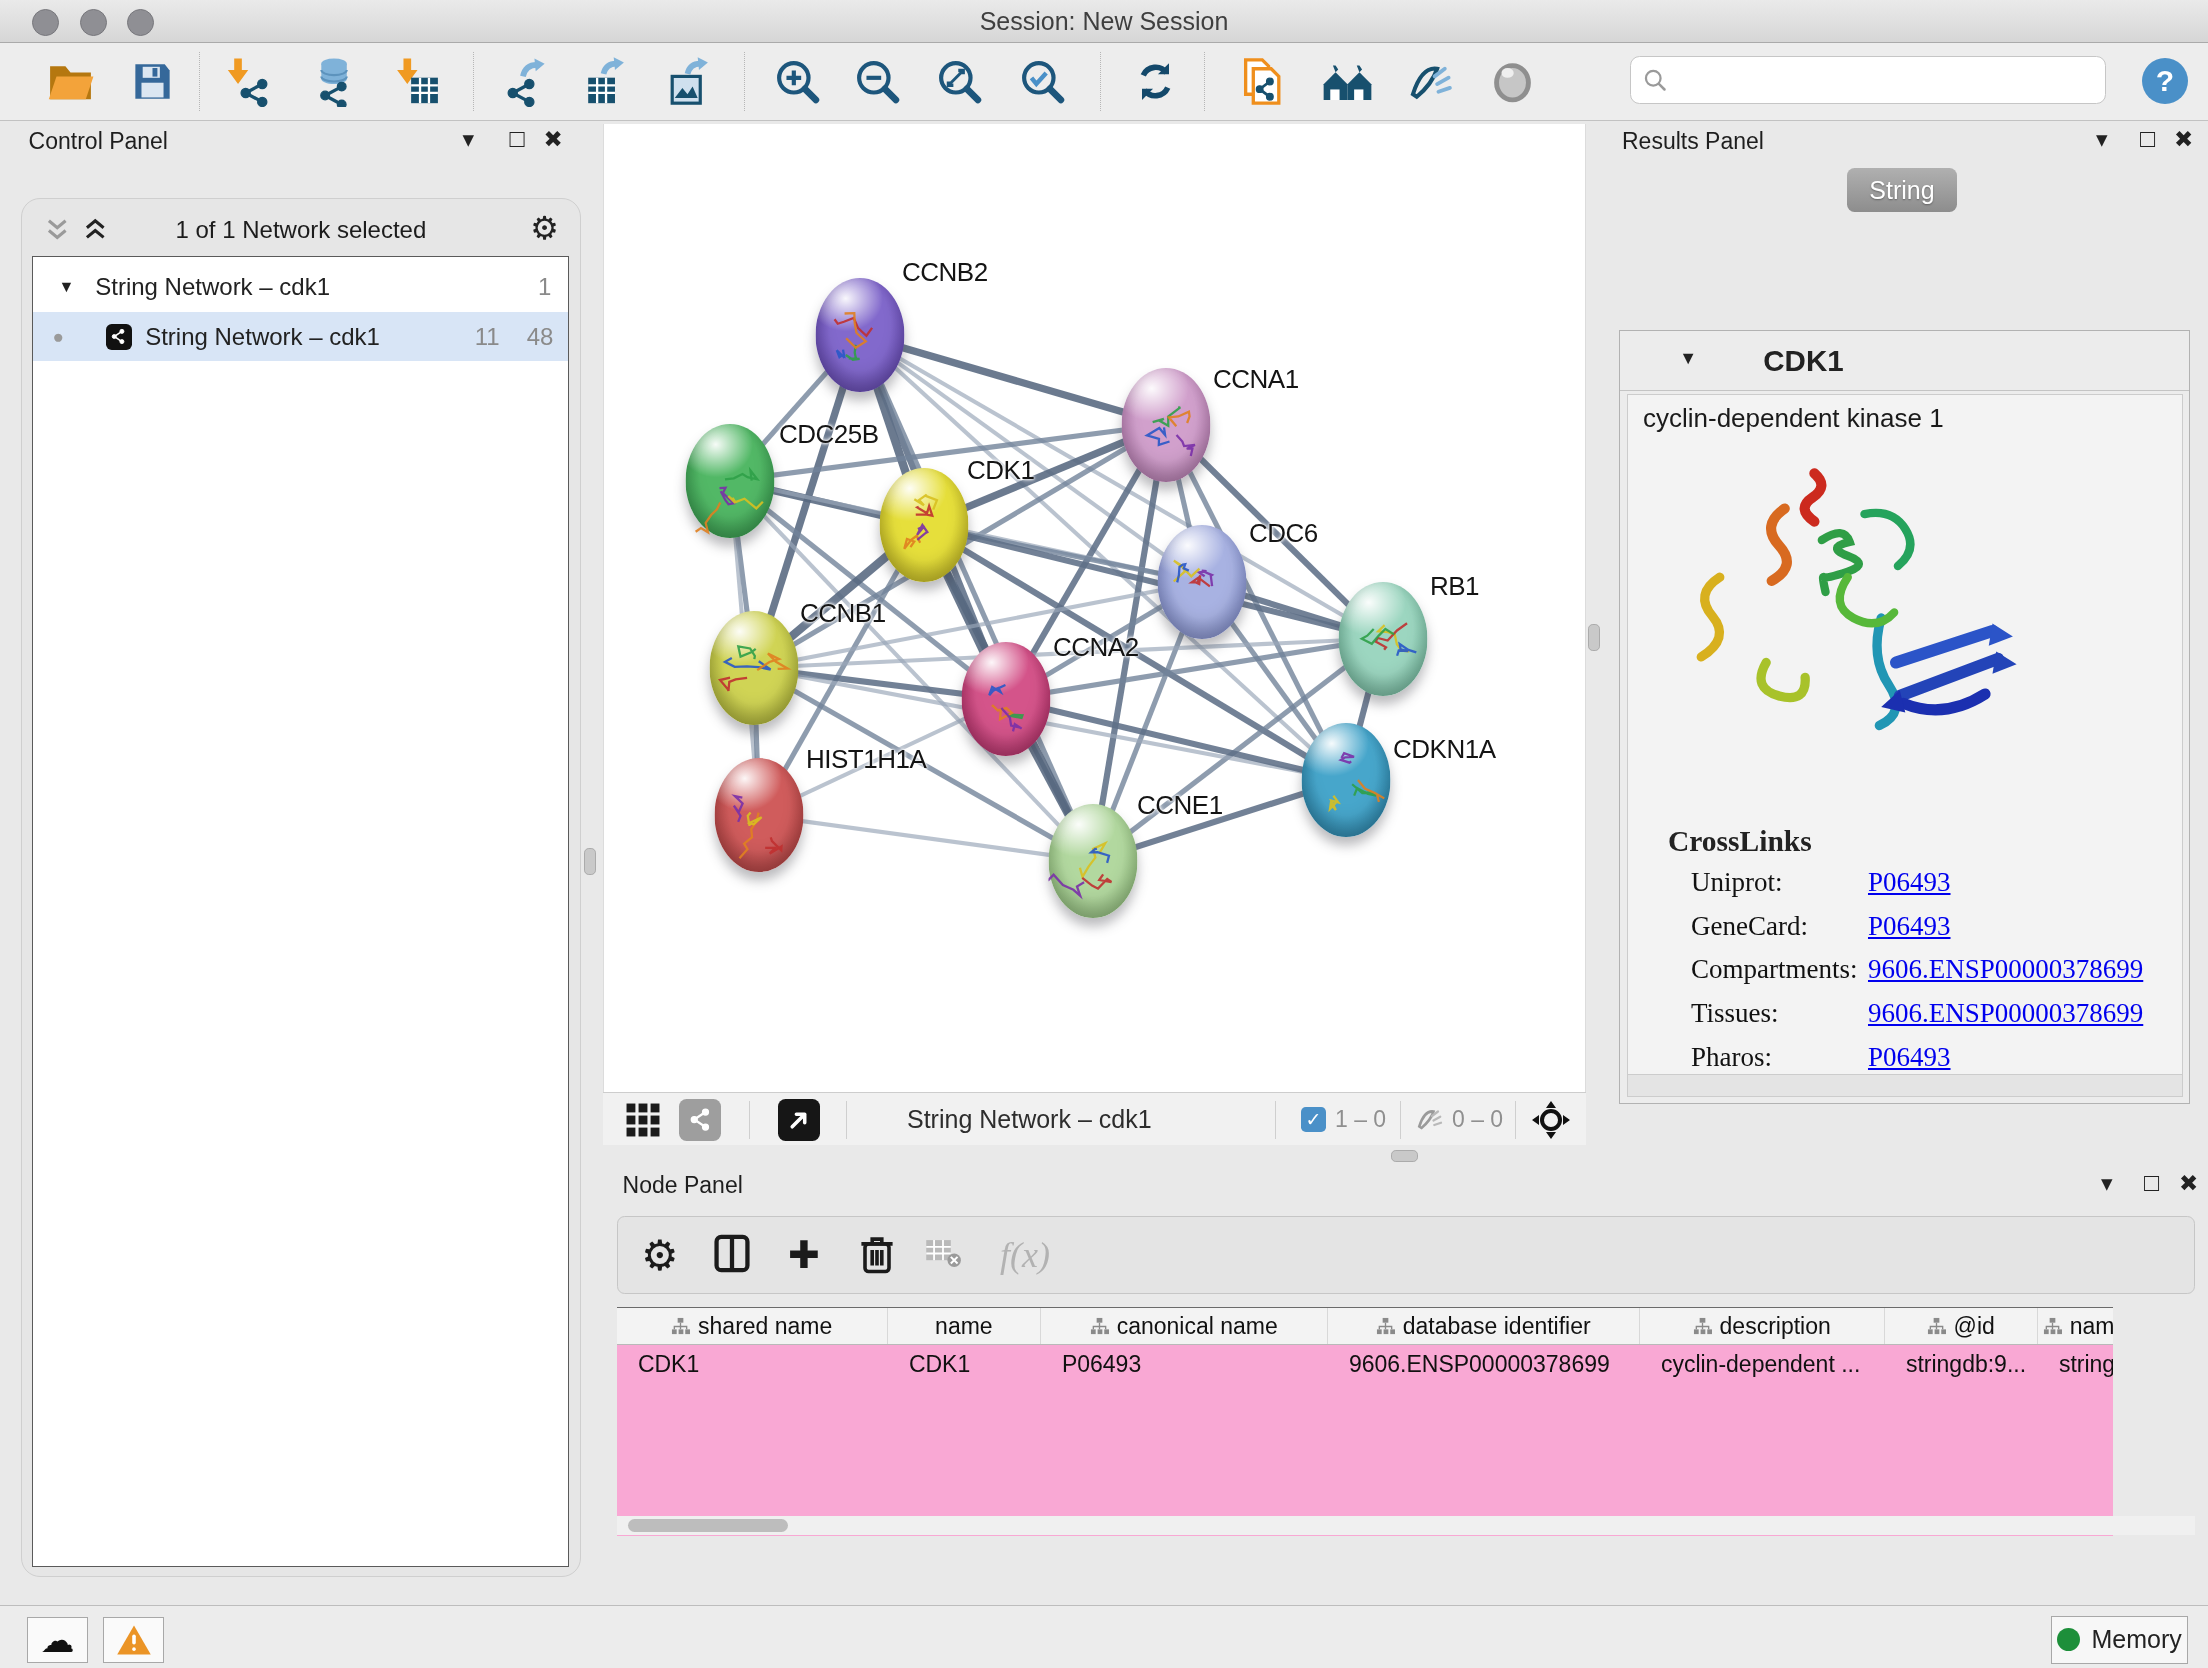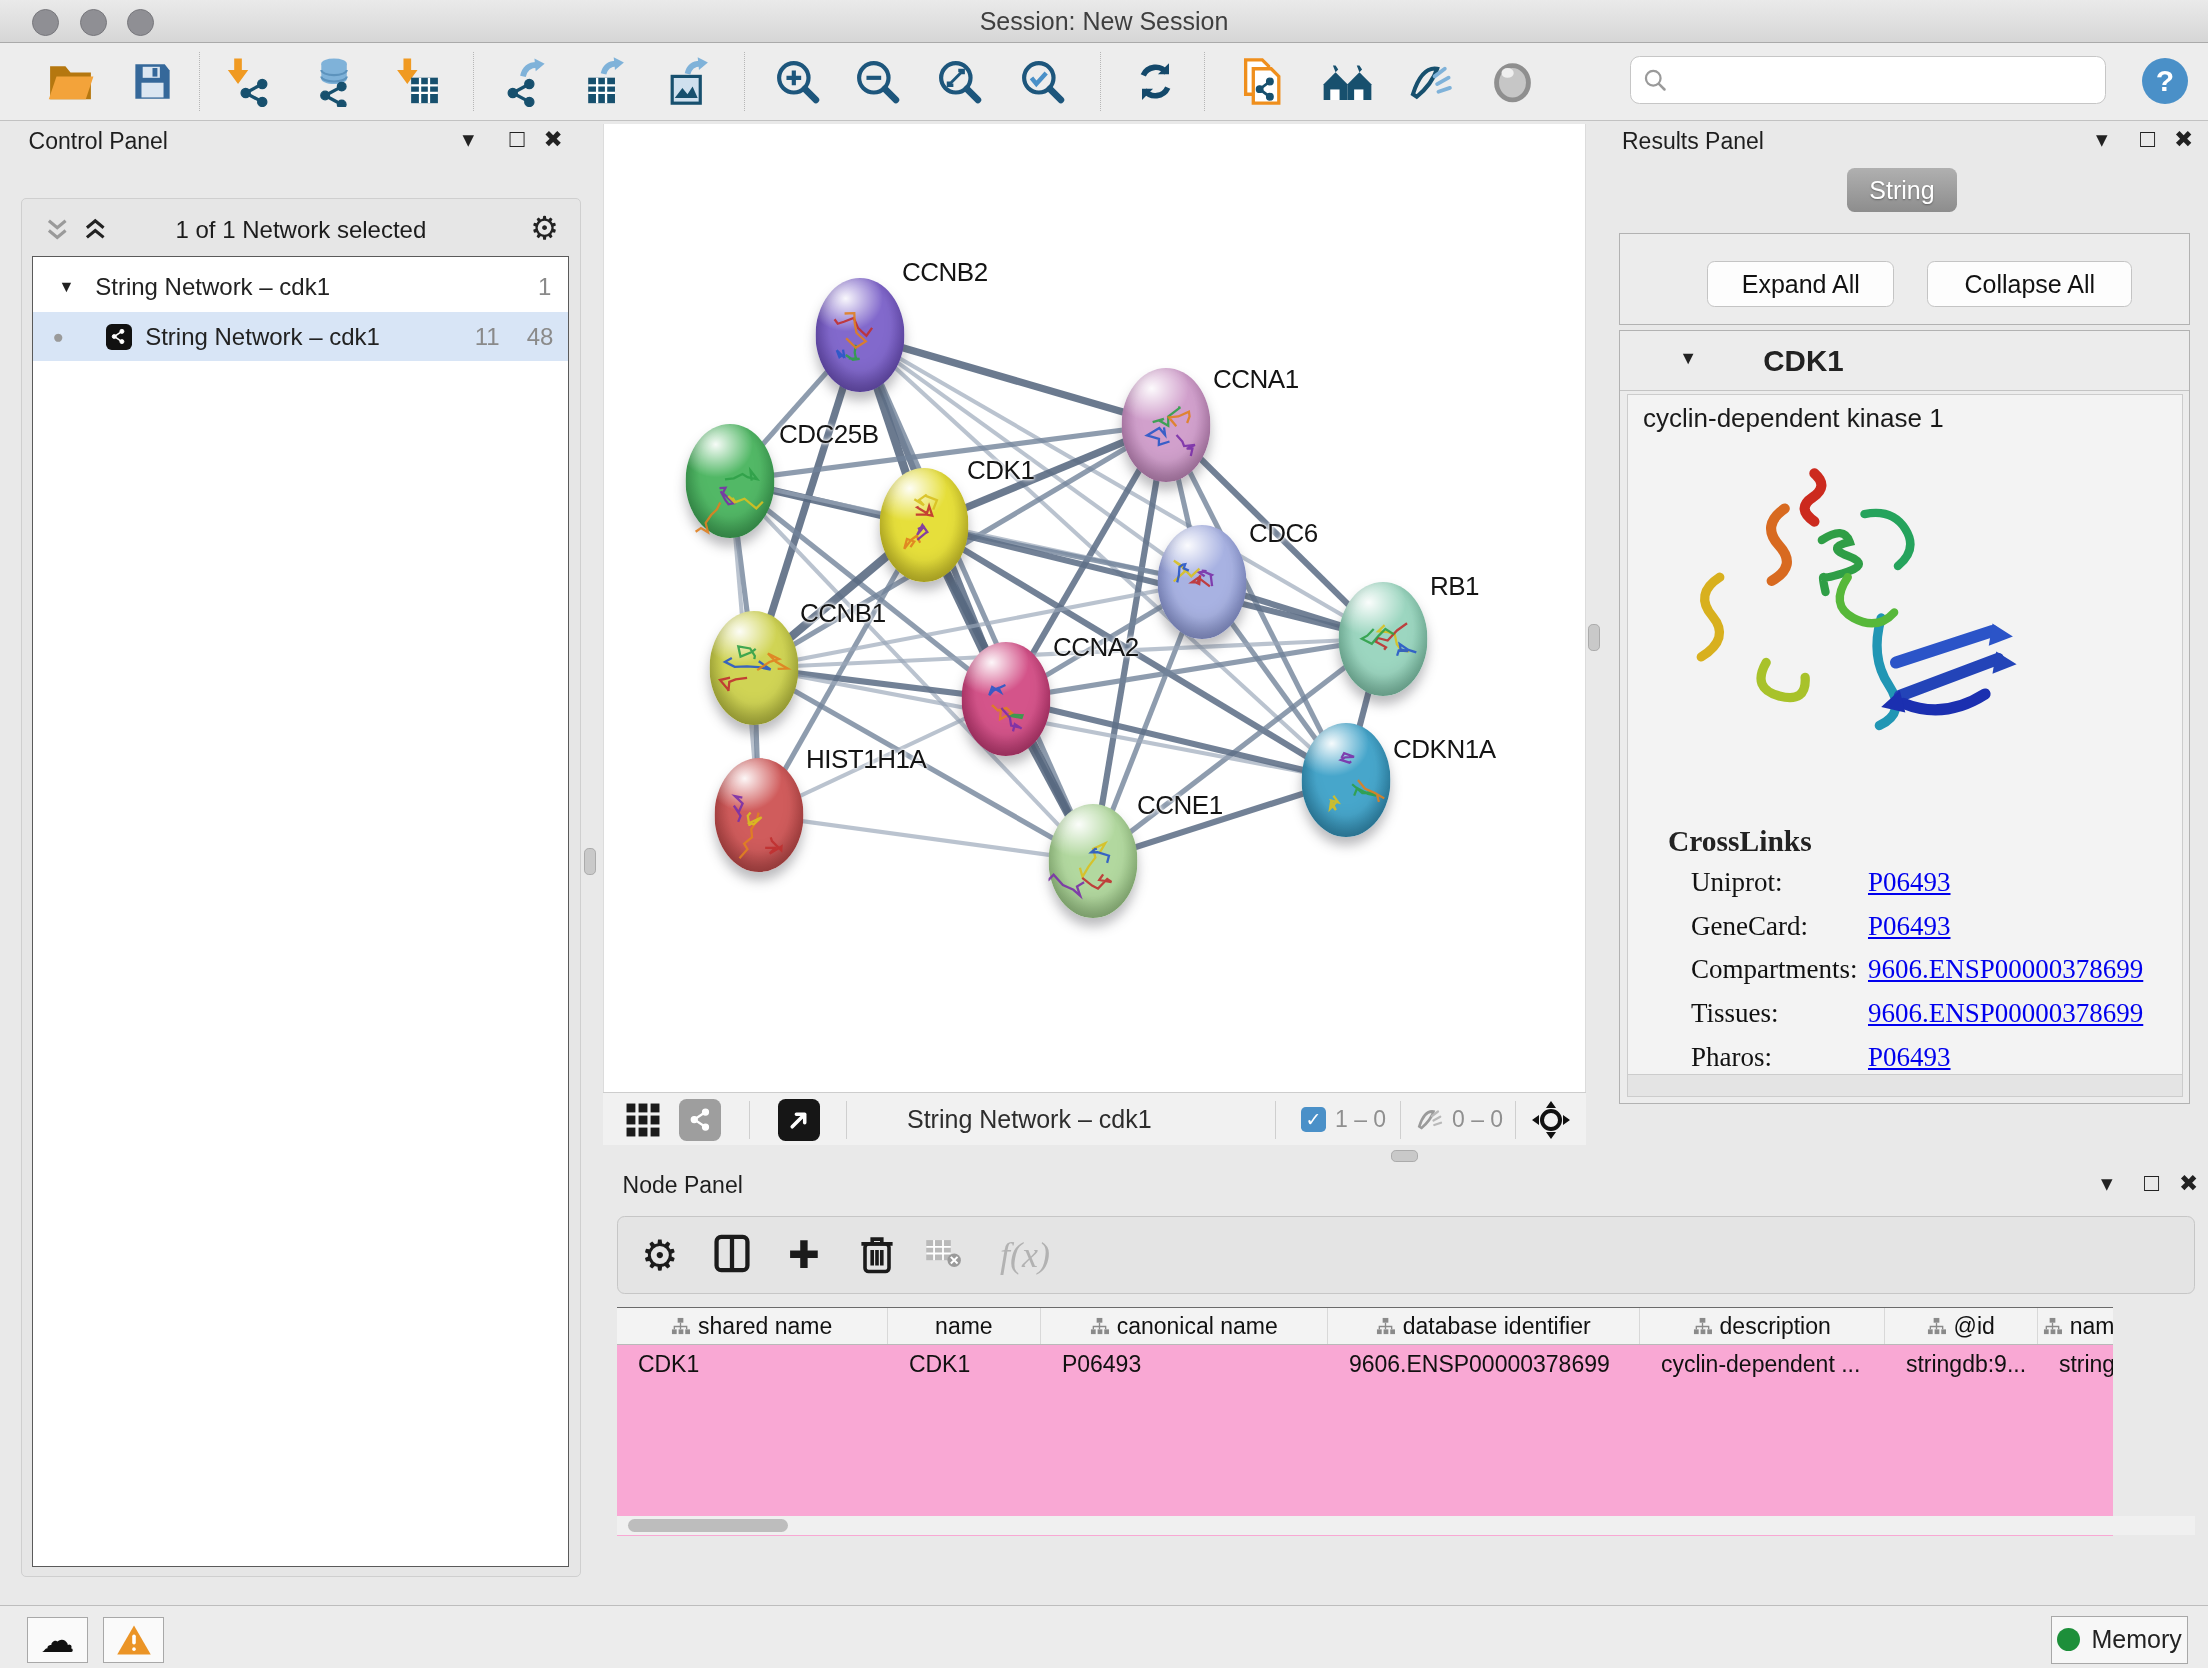--- a/index.html
+++ b/index.html
@@ -37,21 +37,21 @@
   
   .control-panel{position:absolute;left:7.6px;top:126px;width:561px;height:1455px}
   .cp-tabs{position:absolute;left:68px;top:44px;height:48px;display:flex}
   .cp-tab{height:48px;line-height:48px;padding:0 25px;font-size:25px;background:#fff;
     border:1px solid #c2c2c2;border-left:none;color:#111}
   .cp-tab.first{border-left:1px solid #c2c2c2;border-radius:7.6px 0 0 7.6px}
   .cp-tab.last{border-radius:0 7.6px 7.6px 0}
   .cp-tab.sel{background:linear-gradient(#b2b2b2,#8d8d8d);color:#fff;
     text-shadow:0 1px 1.9px rgba(0,0,0,.35)}
   .cp-box{position:absolute;left:13.3px;top:72px;width:560px;height:1379px;background:#e6e6e6;
-    border:1px solid #cfcfcf;border-radius:5px;box-sizing:border-box}
+    border:1px solid #cfcfcf;border-radius:19px;box-sizing:border-box}
   .cp-status{position:absolute;left:0;top:9.5px;width:100%;height:42px}
   .cp-status .txt{position:absolute;left:0;width:100%;text-align:center;line-height:42px;
     font-size:24px;color:#1c1c1c}
   .cp-list{position:absolute;left:10.5px;top:57px;right:10.5px;bottom:9.5px;background:#fff;
     border:1.9px solid #5a5a5a}
   .tree-row{position:absolute;left:0;right:0;height:49px;display:flex;align-items:center;font-size:24px}
   .tree-row .cnt{color:#8a8a8a}
   .badge{width:26px;height:26px;background:#111;border-radius:5.7px;display:flex;
     align-items:center;justify-content:center}
 
@@ -534,24 +534,20 @@
 <div class="handle-h" style="left:1391px;top:1150px"></div>
 
 <div class="results-panel">
   <div class="phead abs" style="left:17px;top:1.9px">Results Panel</div>
   <div class="pctl abs" style="left:491px;top:0">▾</div>
   <div class="pctl sq abs" style="left:535px;top:-1.9px">□</div>
   <div class="pctl abs" style="left:569px;top:0">✖</div>
 
   <div class="rp-tab">String</div>
 
-  <div class="rp-box" style="top:107px;height:92px">
-    <div class="rp-btn" style="left:87px;width:185px">Expand All</div>
-    <div class="rp-btn" style="left:307px;width:203px">Collapse All</div>
-  </div>
 
   <div class="rp-box" style="top:204px;height:774px">
     <div class="rp-hdr">
       <span class="abs" style="left:59px;top:17px;font-size:18px">▼</span>
       <span class="nm">CDK1</span>
     </div>
     <div class="rp-inner">
       <div class="rp-desc">cyclin-dependent kinase 1</div>
       <svg class="abs" style="left:38px;top:32px" width="371" height="356" viewBox="0 0 400 380">
         <g fill="none" stroke-linecap="round">

